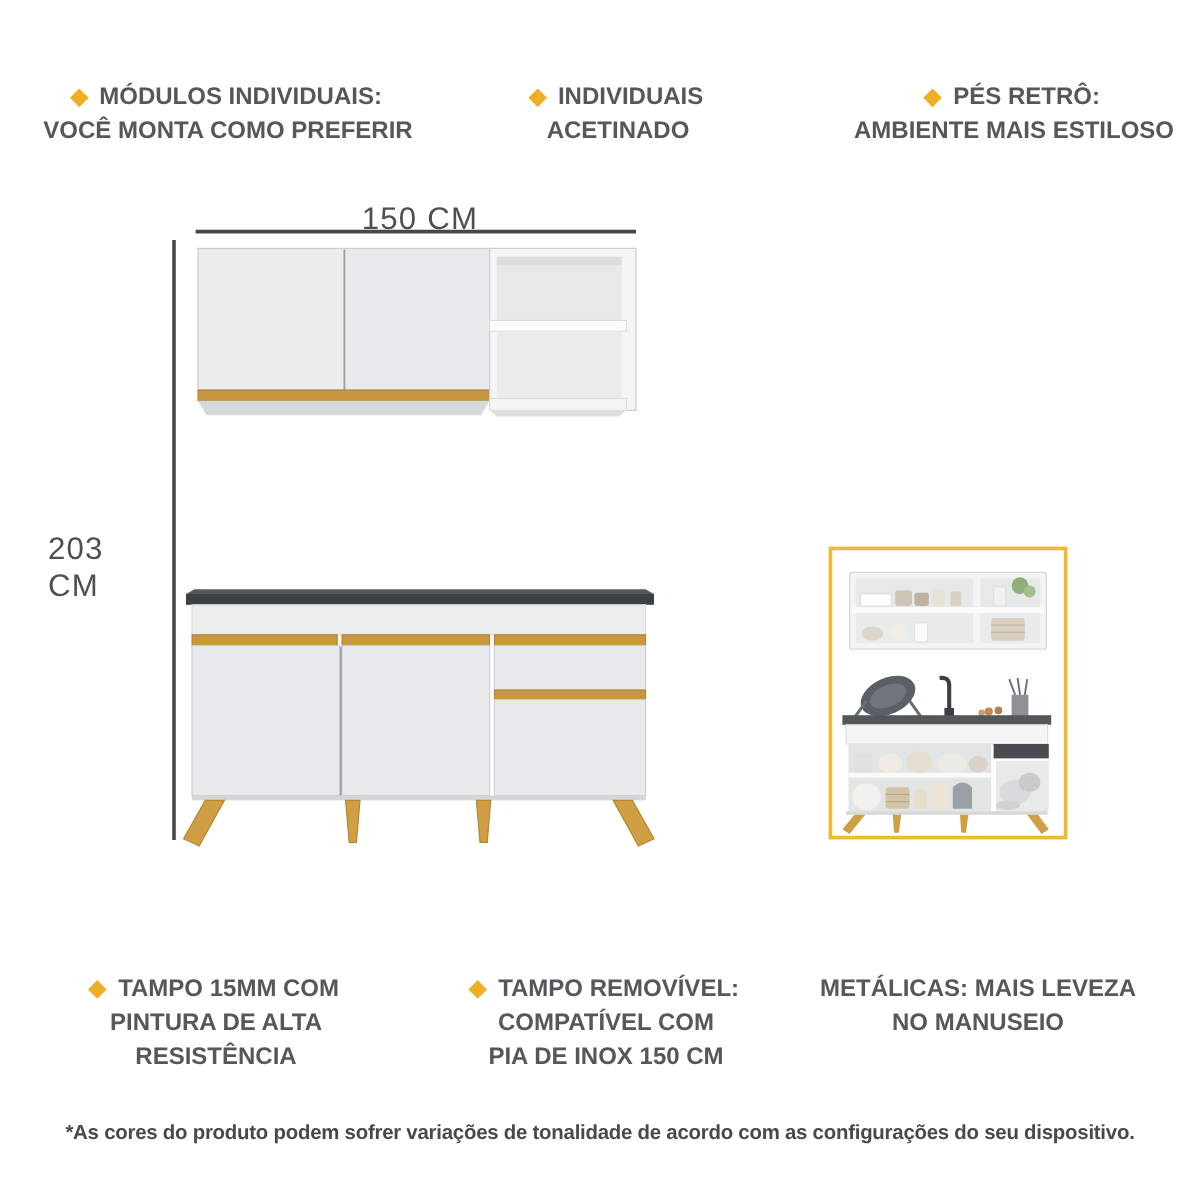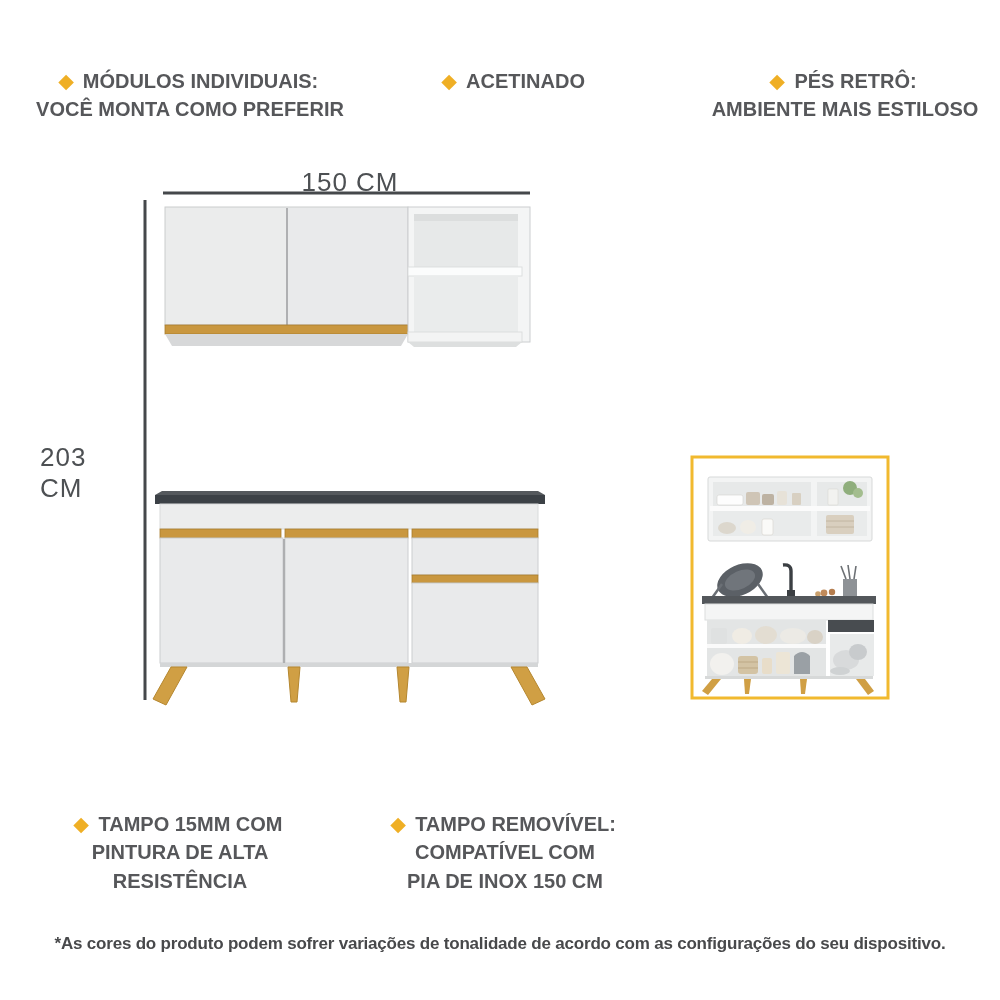--- a/index.html
+++ b/index.html
@@ -149,21 +149,22 @@
     <polygon points="856,679 865,679 874,691 868,695" fill="#d09f44"></polygon>
   </g>
 </svg>
 
 <div class="abs feature" style="left:15px; top:67px; width:350px;">
   <div><span class="diamond"></span><span>MÓDULOS INDIVIDUAIS:</span></div>
   <div class="rest">VOCÊ MONTA COMO PREFERIR</div>
 </div>
 
 <div class="abs feature" style="left:390px; top:67px; width:250px;">
-  <div><span class="diamond"></span><span>ACETINADO</span></div>
+  <div><span class="diamond"></span><span>INDIVIDUAIS</span></div>
+  <div class="rest">ACETINADO</div>
 </div>
 
 <div class="abs feature" style="left:695px; top:67px; width:300px;">
   <div><span class="diamond"></span><span>PÉS RETRÔ:</span></div>
   <div class="rest">AMBIENTE MAIS ESTILOSO</div>
 </div>
 
 <div class="abs dim-label" style="left:270px; top:167px; width:160px; text-align:center;">150 CM</div>
 <div class="abs dim-label" style="left:40px; top:442px; width:97px; text-align:left;">203 CM</div>
 
@@ -176,15 +177,17 @@
 RESISTÊNCIA</div>
 </div>
 
 <div class="abs feature" style="left:365px; top:810px; width:280px;">
   <div><span class="diamond"></span><span>TAMPO REMOVÍVEL:</span></div>
   <div class="rest">COMPATÍVEL COM
 PIA DE INOX 150 CM</div>
 </div>
 
 <div class="abs feature" style="left:645px; top:810px; width:340px;">
+  <div class="rest">METÁLICAS: MAIS LEVEZA
+NO MANUSEIO</div>
 </div>
 
 <div class="abs disclaimer" style="left:0; top:934px; width:1000px;">*As cores do produto podem sofrer variações de tonalidade de acordo com as configurações do seu dispositivo.</div>
 
 </body></html>

